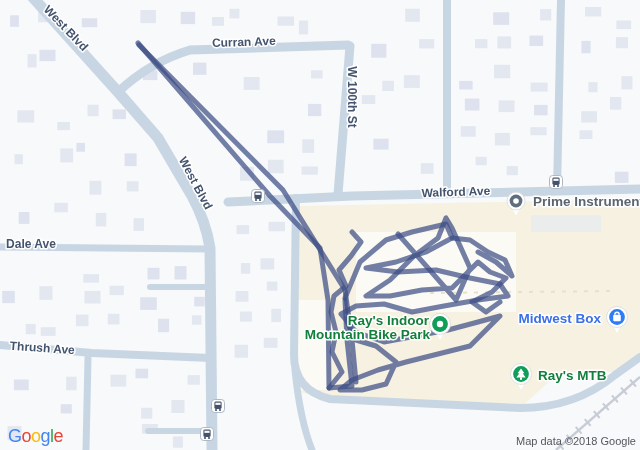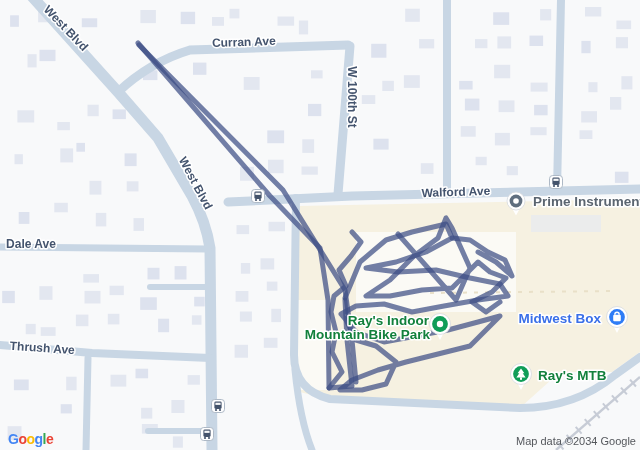--- a/index.html
+++ b/index.html
@@ -2,21 +2,21 @@
 <html><head>
 <meta charset="utf-8">
 <style>
   html,body{margin:0;padding:0;background:#fff;}
   .stage{
     position:relative;width:640px;height:450px;overflow:hidden;
     font-family:"Liberation Sans",sans-serif;background:#f8f9fa;
   }
   .stage svg{position:absolute;left:0;top:0;}
   .google-logo{
-    position:absolute;left:8px;bottom:3px;font-size:14px;font-weight:bold;
+    position:absolute;left:8px;bottom:3px;font-size:18px;font-weight:normal;
     letter-spacing:-0.5px;cursor:pointer;user-select:none;
   }
   .attribution{
     position:absolute;right:4px;bottom:3px;font-size:11px;color:#54575c;
   }
   .street-label{
     font-weight:bold;font-size:12px;
     paint-order:stroke;stroke:#ffffff;stroke-width:3px;stroke-linejoin:round;
   }
   .poi-label{
@@ -238,14 +238,14 @@
       <g>
         <path d="M 435.5,331.35 L 440,340 L 444.5,331.35 Z" fill="#ffffff"></path>
         <circle cx="440" cy="324" r="10.5" fill="#ffffff" stroke="#d5d9de" stroke-width="0.8"></circle>
         <circle cx="440" cy="324" r="7.9" fill="#0f9d58"></circle>
         <circle cx="440" cy="324" r="3.2" fill="#ffffff"></circle>
       </g>
       <text x="429" y="325" class="poi-label" fill="#12803c" text-anchor="end">Ray's Indoor</text>
       <text x="430" y="339" class="poi-label" fill="#12803c" text-anchor="end">Mountain Bike Park</text>
     </svg>
   <div class="google-logo" id="google-logo"><span style="color: rgb(66, 133, 244);">G</span><span style="color: rgb(234, 67, 53);">o</span><span style="color: rgb(251, 188, 5);">o</span><span style="color: rgb(66, 133, 244);">g</span><span style="color: rgb(52, 168, 83);">l</span><span style="color: rgb(234, 67, 53);">e</span></div>
-  <div class="attribution">Map data ©2034 Google</div>
+  <div class="attribution">Map data ©2018 Google</div>
 </div>
 
 </body></html>

